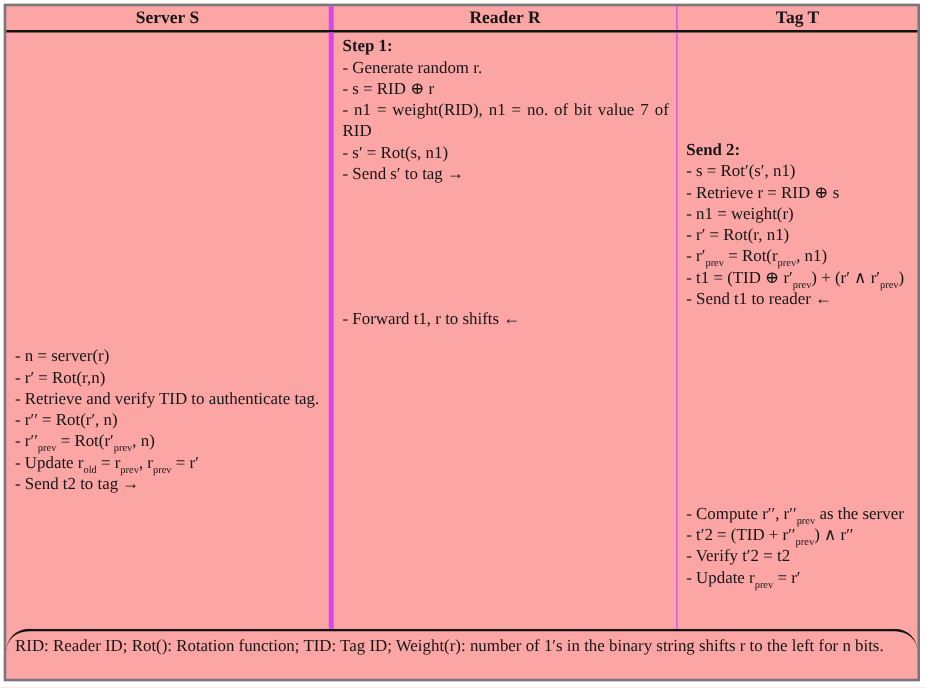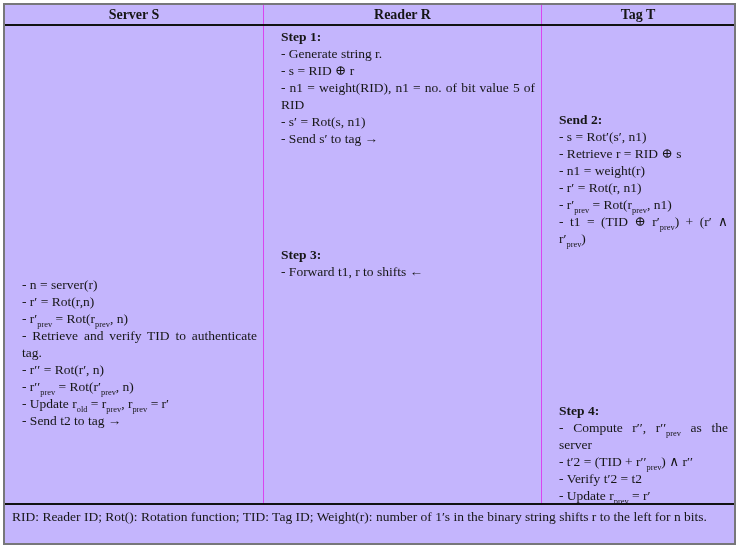--- a/index.html
+++ b/index.html
@@ -1,90 +1,88 @@
 <!DOCTYPE html>
 <html><head>
 <meta charset="utf-8">
 <style>
   html,body{margin:0;padding:0;background:#ffffff;}
   body{width:741px;height:550px;position:relative;overflow:hidden;
        font-family:"Liberation Serif","DejaVu Serif",serif;color:#161616;}
   .table{position:absolute;left:3px;top:3px;width:733px;height:542px;
          border:2px solid #77777a;box-sizing:border-box;display:flex;flex-direction:column;
-         background:#c4b5fd;}
+         background:#fca5a5;}
   .header-row{display:flex;flex:none;border-bottom:2px solid #121212;}
   .hcell{box-sizing:border-box;padding:2px 4px 1px 4px;text-align:center;
          font-weight:bold;font-size:14px;line-height:16px;}
   .body-row{display:flex;flex:none;height:477px;position:relative;}
   .cell{box-sizing:border-box;position:relative;padding:0;overflow:hidden;}
   .c1{width:258px;}
   .c2{width:278px;}
   .c3{flex:1;}
-  .hcell.c2,.cell.c2{border-left:1px solid #d946ef;}
+  .hcell.c2,.cell.c2{border-left:4px solid #d946ef;}
   .hcell.c3,.cell.c3{border-left:1px solid #d946ef;}
-  .block{position:absolute;left:17px;right:6px;}
+  .block{position:absolute;left:7px;right:6px;}
   .step-title{font-weight:bold;font-size:13.5px;line-height:17px;}
   .line{font-size:13.5px;line-height:17px;text-align:justify;}
   .line sub{font-size:0.62em;line-height:0;margin-top:29px;}
   .col-server .block-0{top:250px;}
   .col-reader .block-0{top:2px;}
   .col-reader .block-1{top:220px;}
   .col-tag .block-0{top:85px;}
   .col-tag .block-1{top:376px;}
   .footer-row{flex:1;border-top:2px solid #121212;padding:3px 7px 2px 7px;
-              font-size:13.5px;line-height:17px;text-align:justify;box-sizing:border-box;}
+              font-size:13.5px;line-height:17px;text-align:justify;box-sizing:border-box;border-radius:18px;}
 </style>
 </head>
 <body>
 
 <div class="table">
   <div class="header-row">
     <div class="hcell c1">Server S</div>
     <div class="hcell c2">Reader R</div>
     <div class="hcell c3">Tag T</div>
   </div>
   <div class="body-row">
     <div class="cell c1 col-server">
         <div class="block block-0">
           <div class="line">- n = server(r)</div>
           <div class="line">- r′ = Rot(r,n)</div>
-          <div class="line">- r′<sub>prev</sub> = Rot(r<sub>prev</sub>, n)</div>
           <div class="line">- Retrieve and verify TID to authenticate tag.</div>
           <div class="line">- r′′ = Rot(r′, n)</div>
           <div class="line">- r′′<sub>prev</sub> = Rot(r′<sub>prev</sub>, n)</div>
           <div class="line">- Update r<sub>old</sub> = r<sub>prev</sub>, r<sub>prev</sub> = r′</div>
           <div class="line">- Send t2 to tag →</div>
         </div>
       </div>
     <div class="cell c2 col-reader">
         <div class="block block-0">
           <div class="step-title">Step 1:</div>
-          <div class="line">- Generate string r.</div>
+          <div class="line">- Generate random r.</div>
           <div class="line">- s = RID ⊕ r</div>
-          <div class="line">- n1 = weight(RID), n1 = no. of bit value 5 of RID</div>
+          <div class="line">- n1 = weight(RID), n1 = no. of bit value 7 of RID</div>
           <div class="line">- s′ = Rot(s, n1)</div>
           <div class="line">- Send s′ to tag →</div>
         </div>
         <div class="block block-1">
-          <div class="step-title">Step 3:</div>
           <div class="line">- Forward t1, r to shifts ←</div>
         </div>
       </div>
     <div class="cell c3 col-tag">
         <div class="block block-0">
           <div class="step-title">Send 2:</div>
           <div class="line">- s = Rot′(s′, n1)</div>
           <div class="line">- Retrieve r = RID ⊕ s</div>
           <div class="line">- n1 = weight(r)</div>
           <div class="line">- r′ = Rot(r, n1)</div>
           <div class="line">- r′<sub>prev</sub> = Rot(r<sub>prev</sub>, n1)</div>
           <div class="line">- t1 = (TID ⊕ r′<sub>prev</sub>) + (r′ ∧ r′<sub>prev</sub>)</div>
+          <div class="line">- Send t1 to reader ←</div>
         </div>
         <div class="block block-1">
-          <div class="step-title">Step 4:</div>
           <div class="line">- Compute r′′, r′′<sub>prev</sub> as the server</div>
           <div class="line">- t′2 = (TID + r′′<sub>prev</sub>) ∧ r′′</div>
           <div class="line">- Verify t′2 = t2</div>
           <div class="line">- Update r<sub>prev</sub> = r′</div>
         </div>
       </div>
   </div>
   <div class="footer-row">RID: Reader ID; Rot(): Rotation function; TID: Tag ID; Weight(r): number of 1′s in the binary string shifts r to the left for n bits.</div>
 </div>
 

